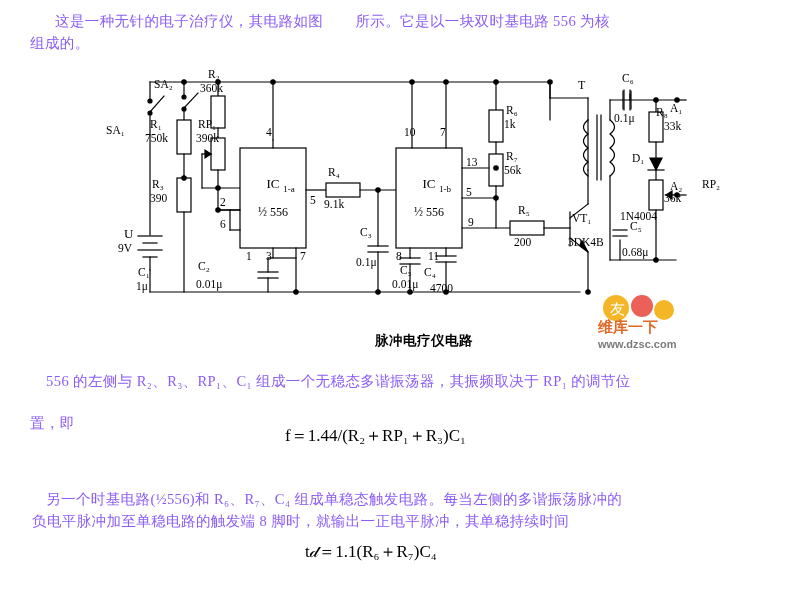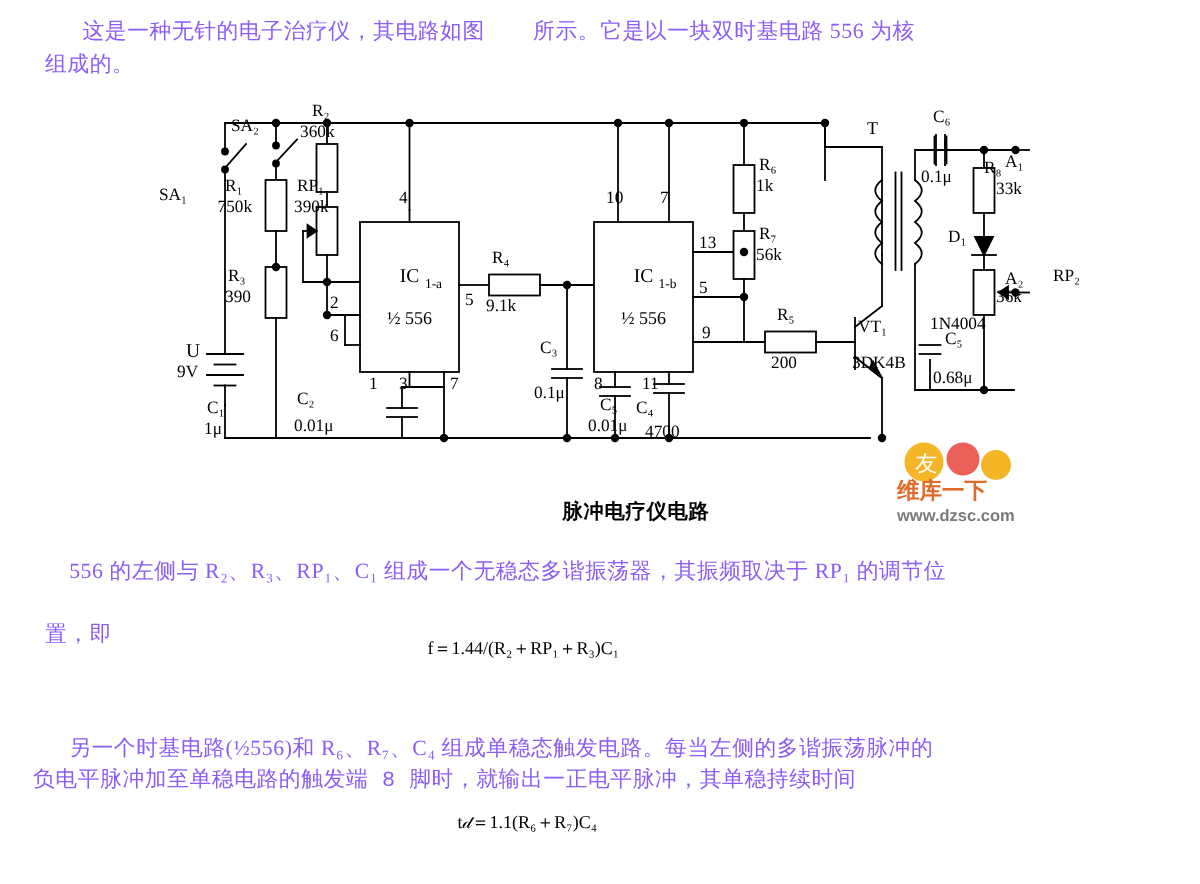--- a/index.html
+++ b/index.html
@@ -23,21 +23,21 @@
   .para {
     position: absolute;
     font-size: 14.5px;
     line-height: 22px;
     letter-spacing: 0.4px;
     color: #8b5cf6;
     white-space: pre;
   }
   .formula {
     position: absolute;
-    font-size: 12px;
+    font-size: 17px;
     font-family: "Liberation Serif", serif;
     white-space: pre;
   }
   .caption {
     position: absolute;
     font-size: 13.5px;
     font-weight: bold;
     letter-spacing: 0.5px;
   }
   
@@ -338,16 +338,16 @@
   </div>
   <div class="wm" style="left:598px; top:318px; font-size:15px; color:#e06a2a; font-weight:bold;">维库一下</div>
   <div class="wm" style="left:598px; top:338px; font-size:11px; color:#7a7a7a;">www.dzsc.com</div>
 
   <div class="caption" style="left:375px; top:332px;">脉冲电疗仪电路</div>
 
   <div class="para" style="left:30px; top:370px;">    556 的左侧与 R₂、R₃、RP₁、C₁ 组成一个无稳态多谐振荡器，其振频取决于 RP₁ 的调节位</div>
   <div class="para" style="left:30px; top:392px;margin-top:20px;">置，即</div>
   <div class="formula" style="left:285px; top:424px;">f＝1.44/(R₂＋RP₁＋R₃)C₁</div>
   <div class="para" style="left:30px; top:488px;">    另一个时基电路(½556)和 R₆、R₇、C₄ 组成单稳态触发电路。每当左侧的多谐振荡脉冲的</div>
-  <div class="para" style="left:22px; top:510px;font-family:Liberation Mono, monospace;">负电平脉冲加至单稳电路的触发端 8 脚时，就输出一正电平脉冲，其单稳持续时间</div>
+  <div class="para" style="left:32px; top:510px;">负电平脉冲加至单稳电路的触发端 8 脚时，就输出一正电平脉冲，其单稳持续时间</div>
   <div class="formula" style="left:305px; top:540px;">t𝒹＝1.1(R₆＋R₇)C₄</div>
 
 </div>
 
 </body></html>

